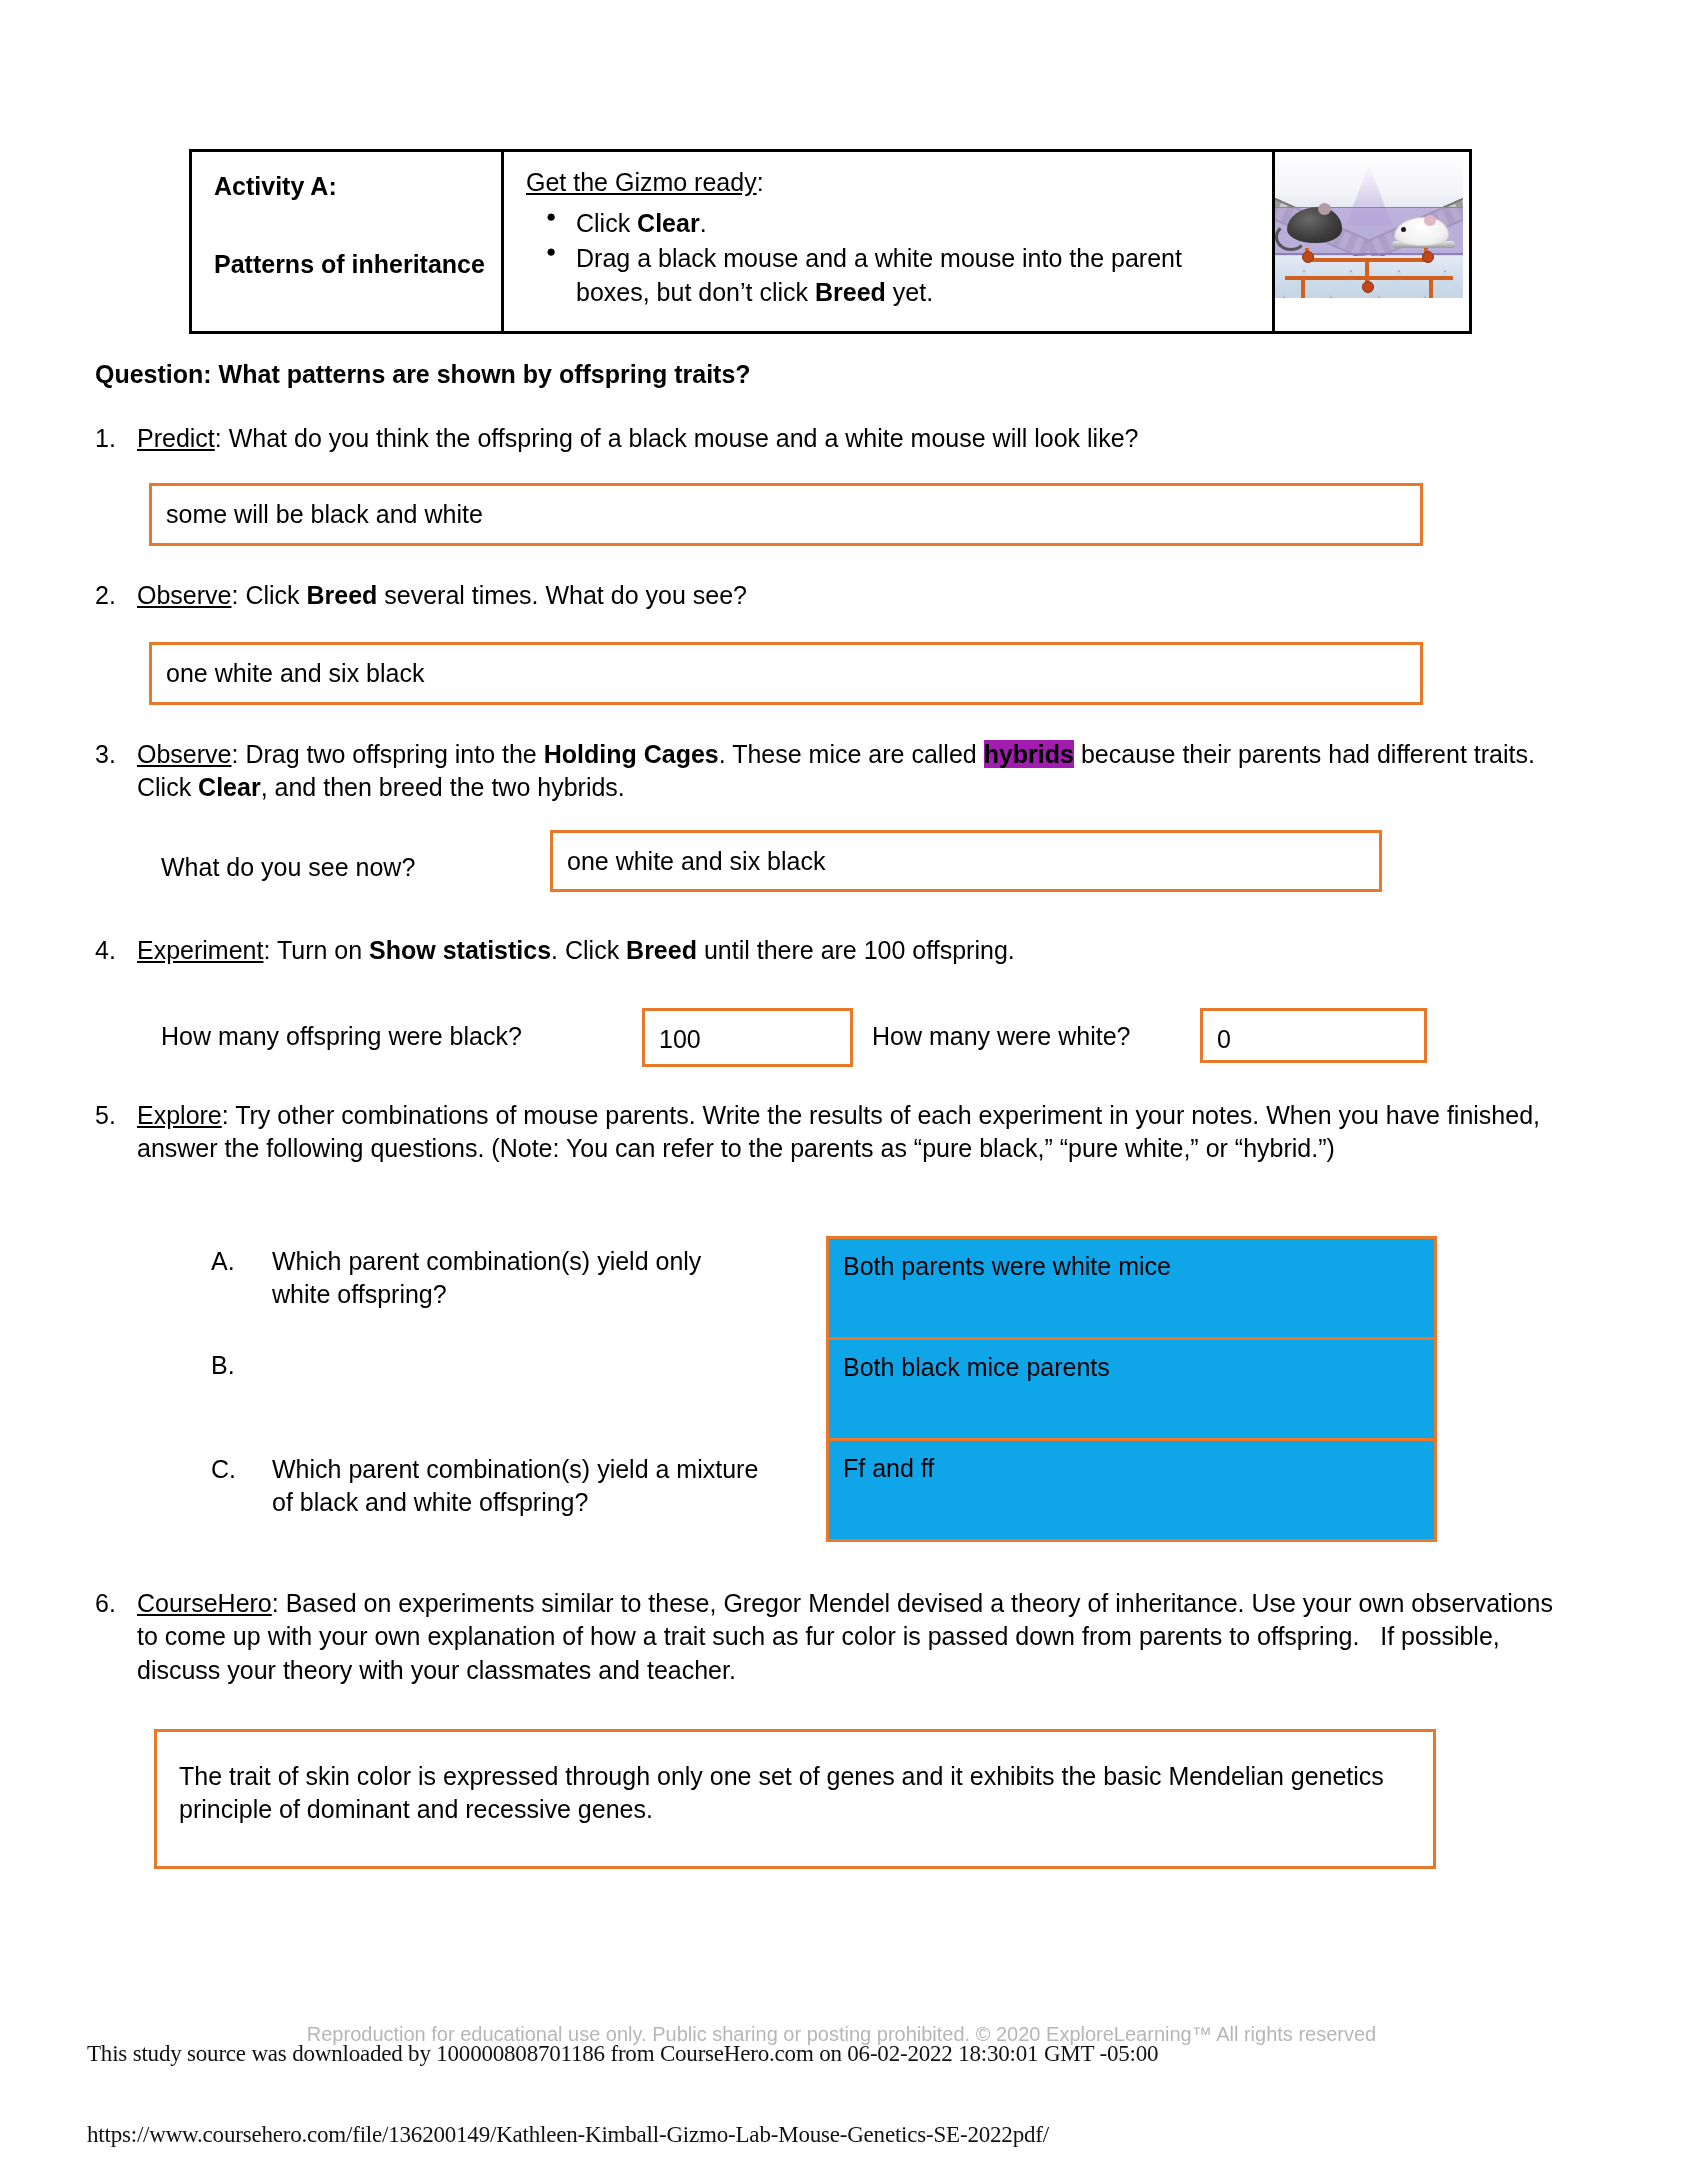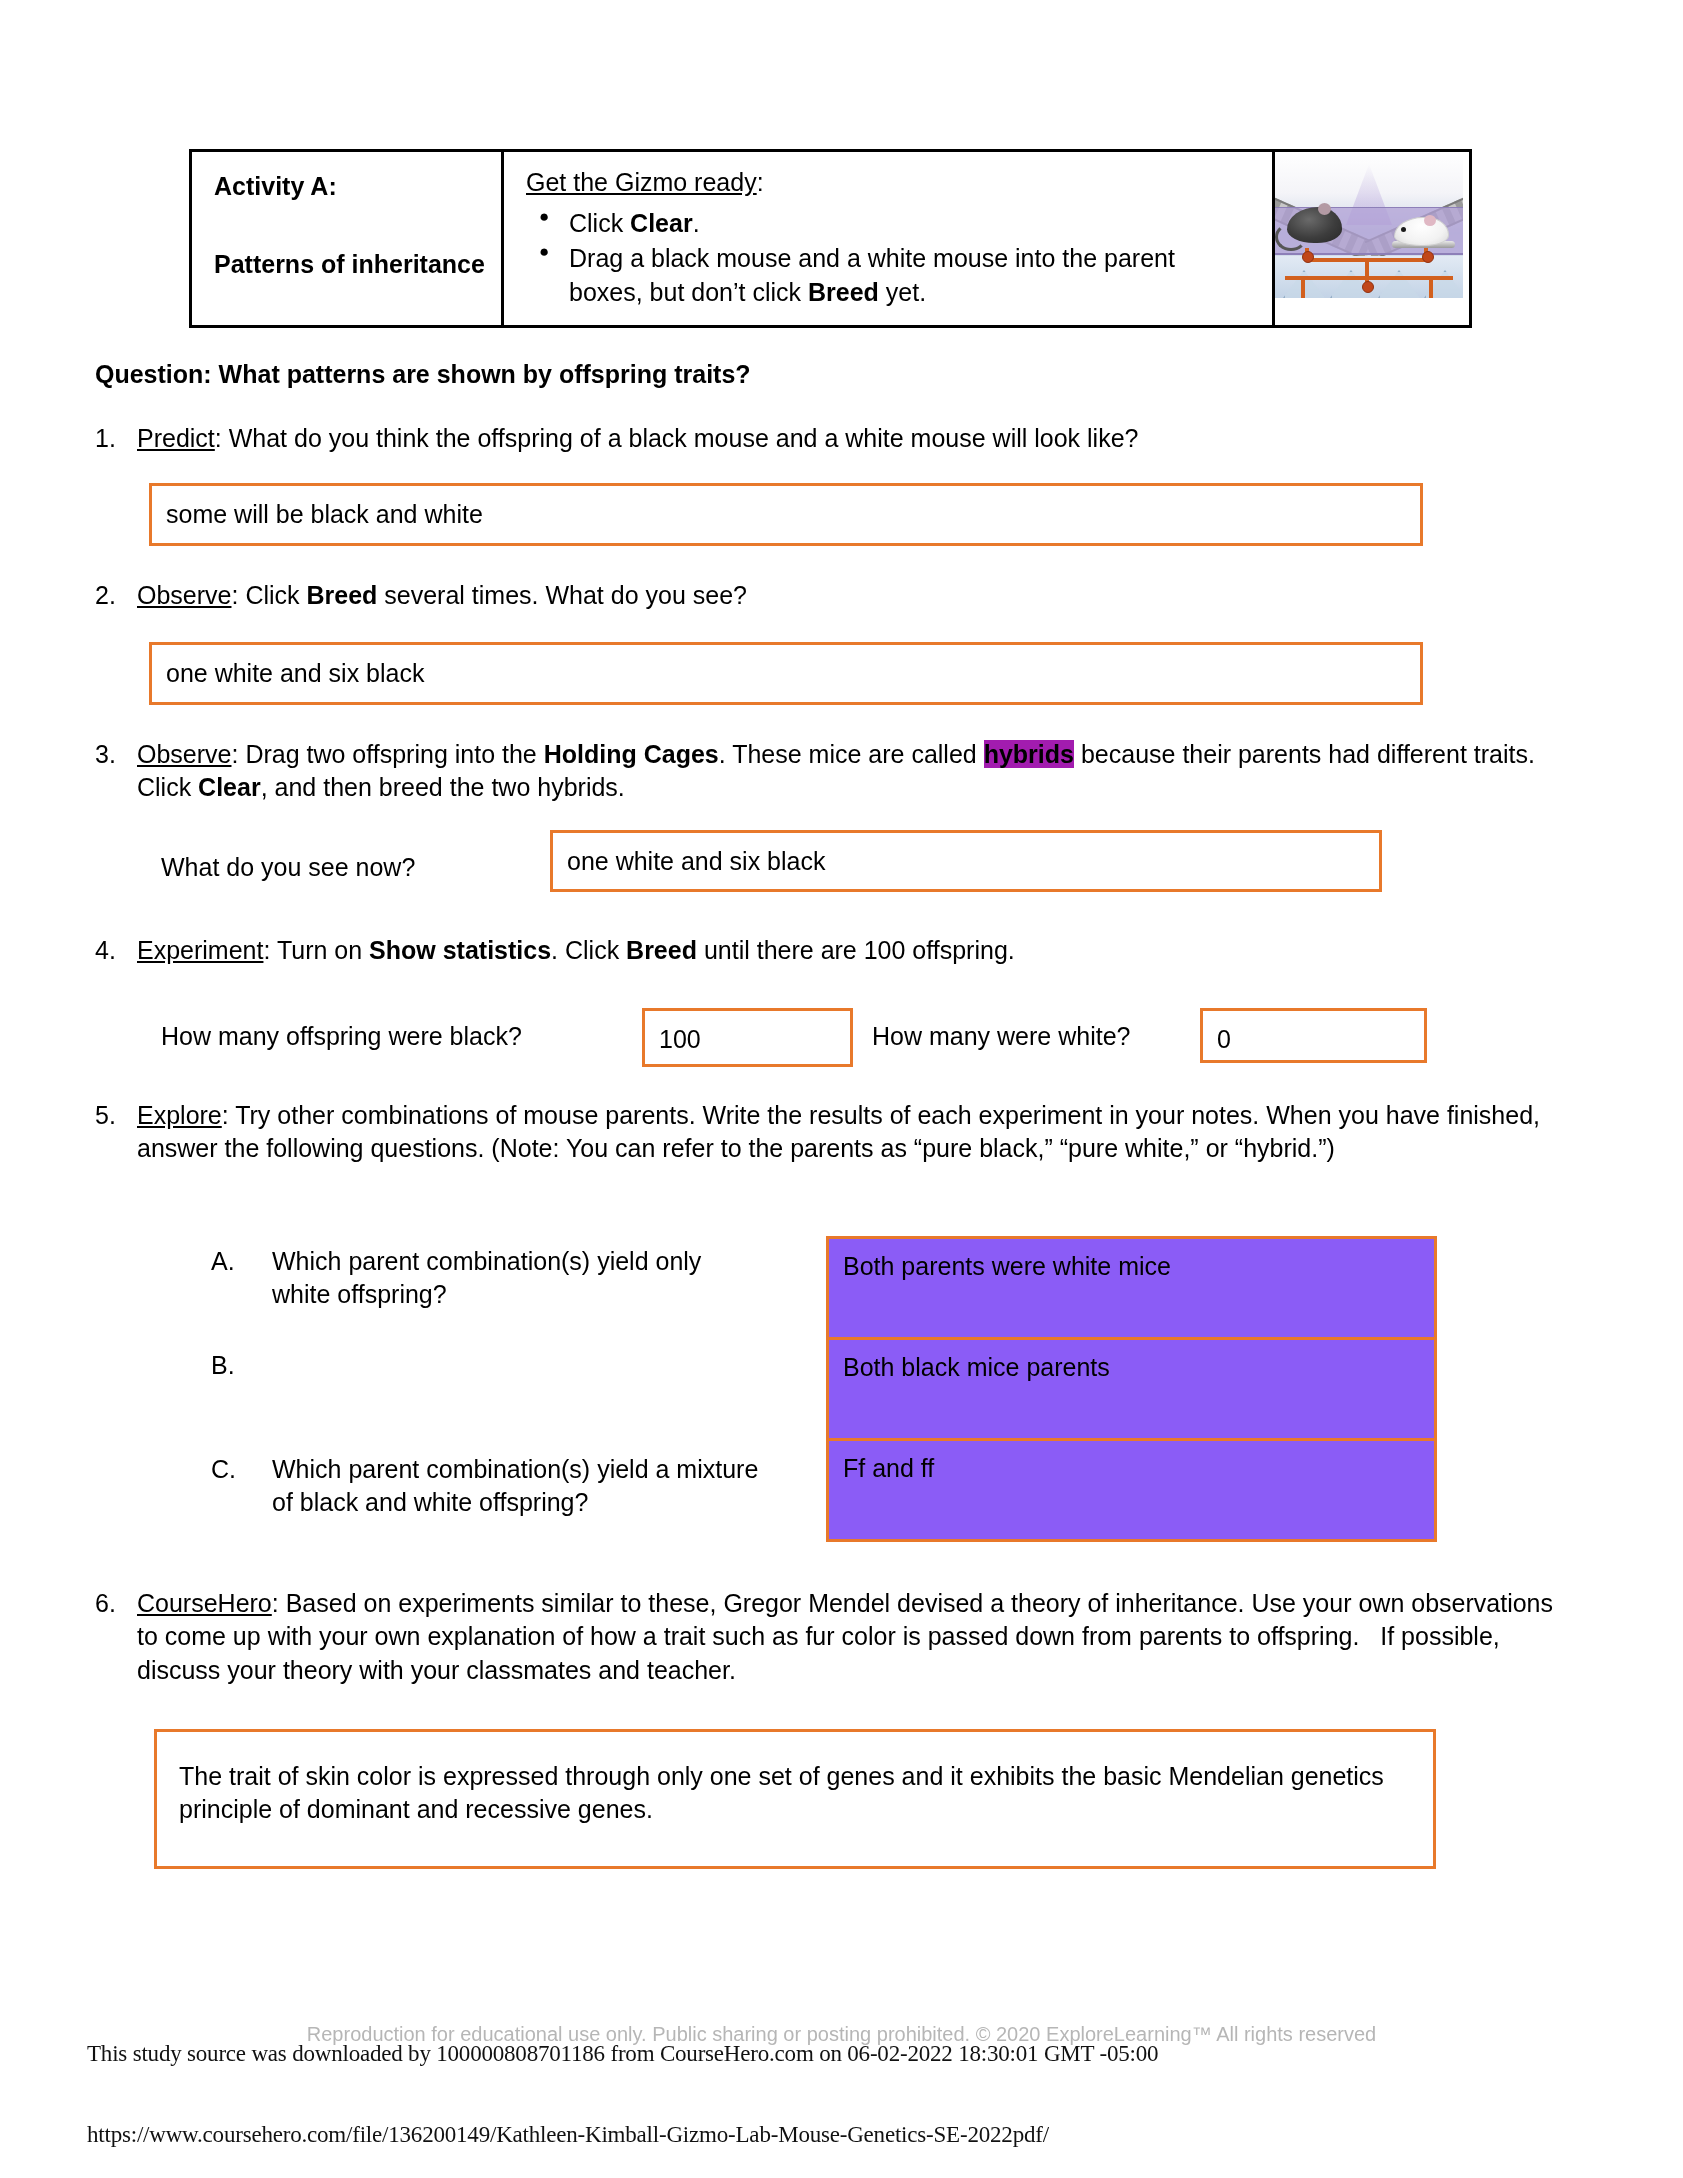--- a/index.html
+++ b/index.html
@@ -57,21 +57,21 @@
   .cell-instructions {
     padding: 14px 18px 14px 22px !important;
   }
   .gizmo-ready {
     font-size: 25px;
     line-height: 1.3;
     margin-bottom: 8px;
   }
   .gizmo-ready .u { text-decoration: underline; }
   .instr-list {
-    margin: 1px;
+    margin: 8px;
     padding-left: 42px;
     list-style: none;
   }
   .instr-list li {
     font-size: 25px;
     line-height: 1.34;
     position: relative;
     margin-bottom: 2px;
   }
   .instr-list li::before {
@@ -254,21 +254,21 @@
     width: 611px;
     border-collapse: collapse;
     table-layout: fixed;
   }
   .abc-table td {
     border: 3px solid #E8792B;
     height: 101px;
     vertical-align: top;
     padding: 13px 14px;
     font-size: 25px;
-    background: #8b5cf6;
+    background: #0ea5e9;
     box-sizing: border-box;
   }
 
   .abc-q {
     position: absolute;
     font-size: 25px;
     line-height: 1.33;
     width: 554px;
   }
   .abc-q .let {

